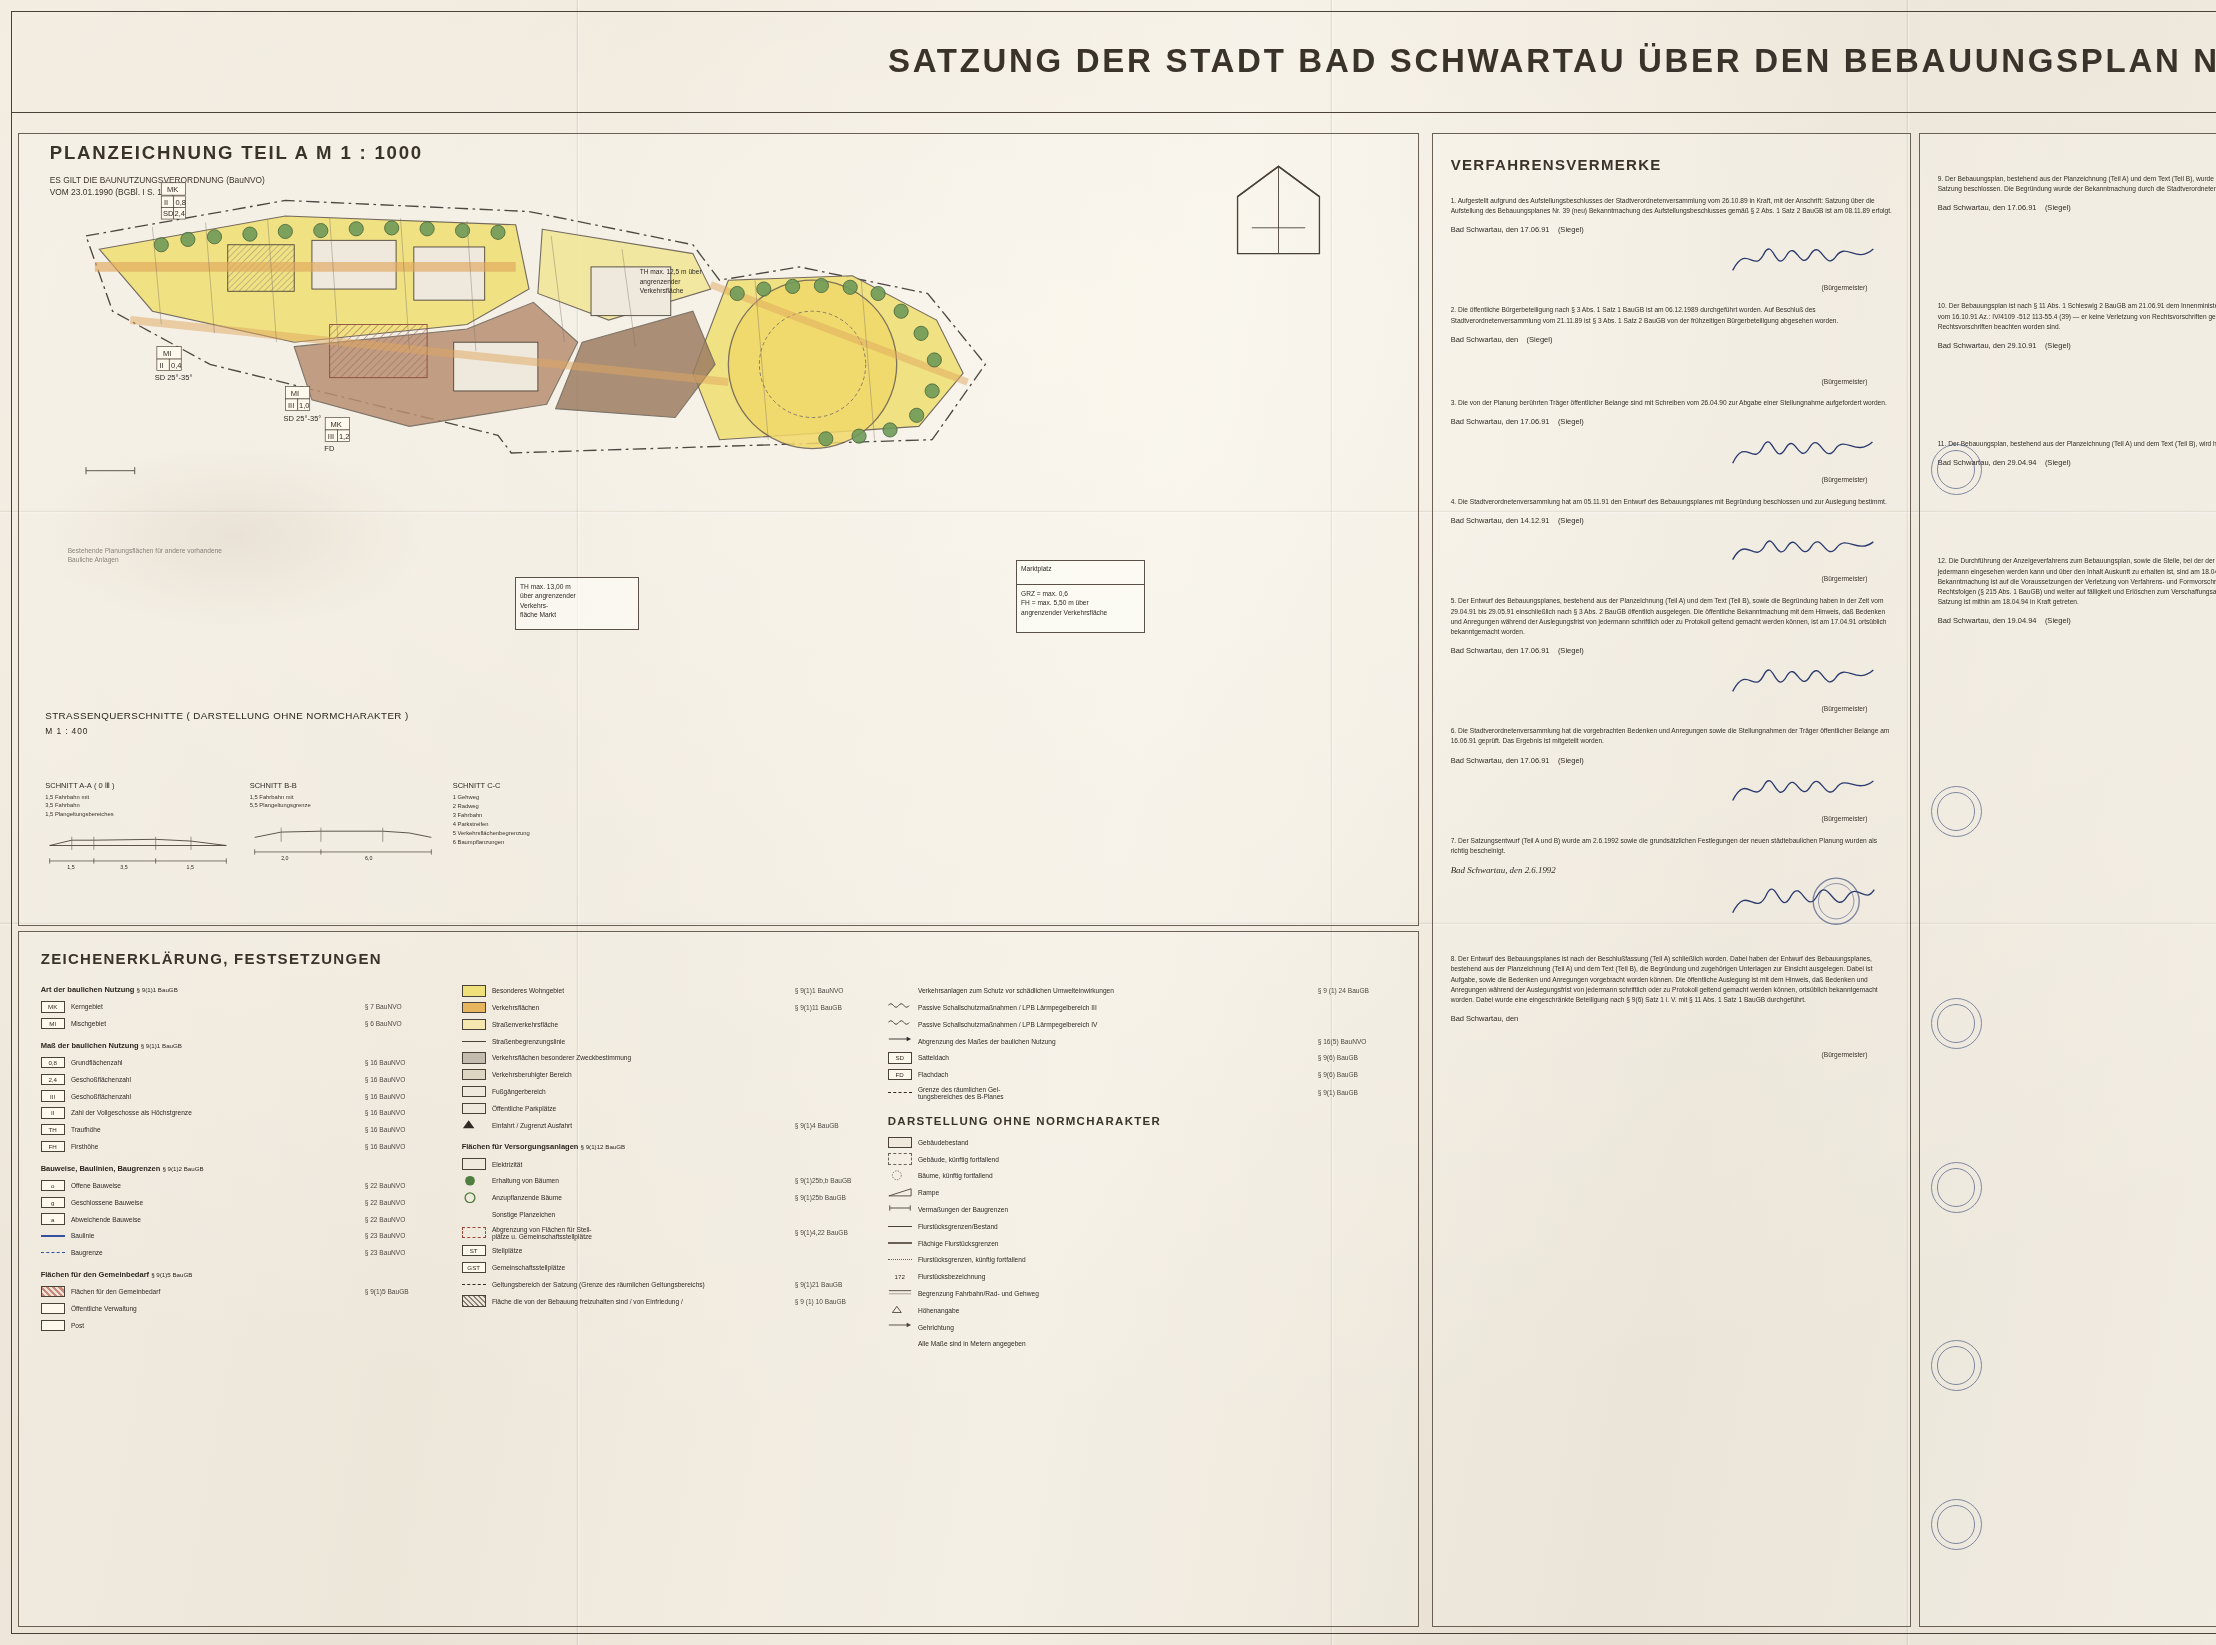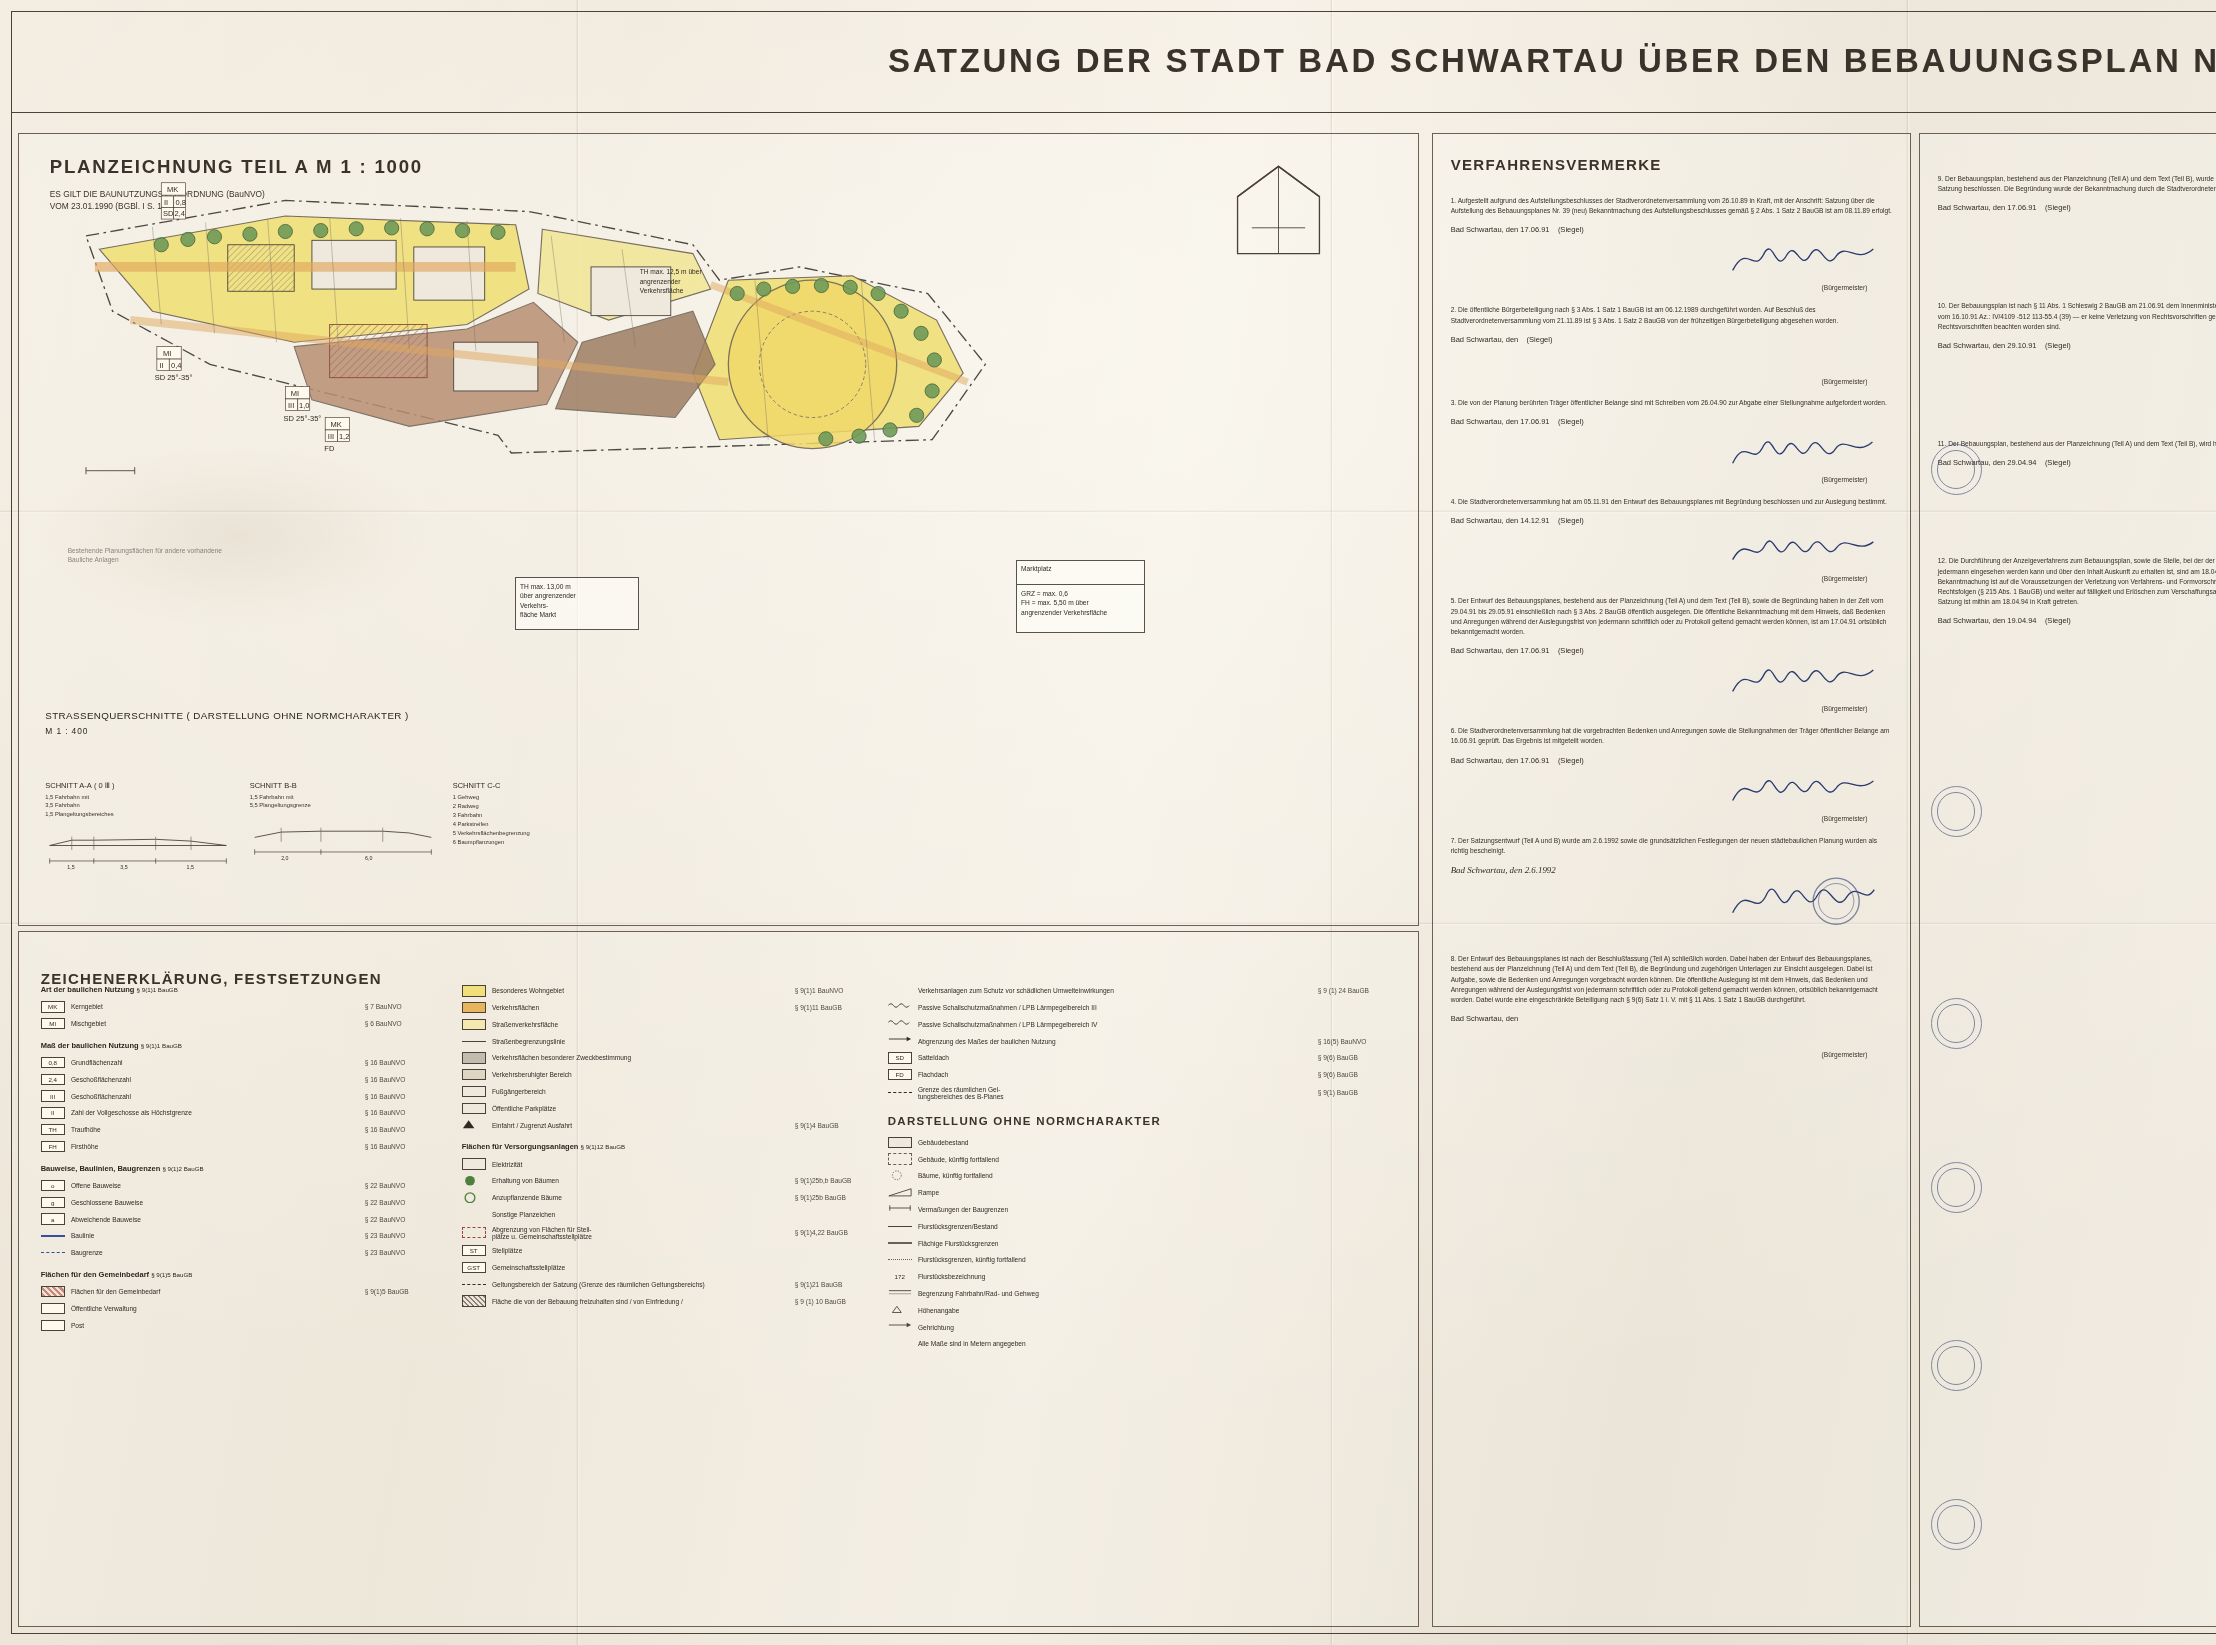--- a/index.html
+++ b/index.html
@@ -80,21 +80,21 @@
 
   <div class="stain" style="left:35px;top:443px;width:399px;height:186px;background:radial-gradient(ellipse,rgba(150,120,90,.14),rgba(0,0,0,0) 70%);"></div>
 
   <div class="outer-frame"></div>
 
   <div class="title-bar">
     <h1>SATZUNG DER STADT BAD SCHWARTAU ÜBER DEN BEBAUUNGSPLAN  NR. 39 ( NEU )</h1>
   </div>
 
   <div class="panel" id="plan-panel">
-    <div class="hdr" style="left:31px;top:22px;">
+    <div class="hdr" style="left:31px;top:8px;">
       <div class="panel-title" style="font-size:18.6px;letter-spacing:1.8px;">PLANZEICHNUNG  TEIL A  M 1 : 1000</div>
       <div style="font-size:8.4px;color:#3a332b;margin-top:10.6px;">ES GILT DIE BAUNUTZUNGSVERORDNUNG (BauNVO)</div>
       <div style="font-size:8.4px;color:#3a332b;margin-top:2.7px;">VOM 23.01.1990 (BGBl. I  S. 132)</div>
     </div>
 
     <div class="north" style="left:1215px;top:26.6px;">
       <svg width="89" height="98" viewBox="0 0 200 220">
         <polygon points="100,12 192,80 192,208 8,208 8,80" fill="none" stroke="#4a4238" stroke-width="3"></polygon>
         <polyline points="8,80 100,12 192,80" fill="none" stroke="#4a4238" stroke-width="3"></polyline>
         <line x1="100" y1="12" x2="100" y2="208" stroke="#4a4238" stroke-width="2"></line>
@@ -303,21 +303,21 @@
         <div>2 Radweg</div>
         <div>3 Fahrbahn</div>
         <div>4 Parkstreifen</div>
         <div>5 Verkehrsflächenbegrenzung</div>
         <div>6 Baumpflanzungen</div>
       </div>
     </div>
   </div>
 
   <div class="panel" id="legend-panel">
-    <div class="panel-title" style="position:absolute;left:22px;top:17.7px;font-size:15px;margin-top:20px;">ZEICHENERKLÄRUNG, FESTSETZUNGEN</div>
+    <div class="panel-title" style="position:absolute;left:22px;top:17.7px;font-size:15px;">ZEICHENERKLÄRUNG, FESTSETZUNGEN</div>
 
     <div style="position:absolute;left:22px;top:53px;width:390px;">
 
       <div class="col-title"><span>Art der baulichen Nutzung</span>&nbsp;<span style="font-weight:400;font-size:6.2px">§ 9(1)1 BauGB</span></div>
       <div class="lg-row">
           <div class="lg-sym" style="background:#fff8ec;display:flex;align-items:center;justify-content:center;font-size:6.2px">MK</div>
           <div class="lg-lbl">Kerngebiet</div>
           <div class="lg-ref">§ 7 BauNVO</div>
         </div>
       <div class="lg-row">

